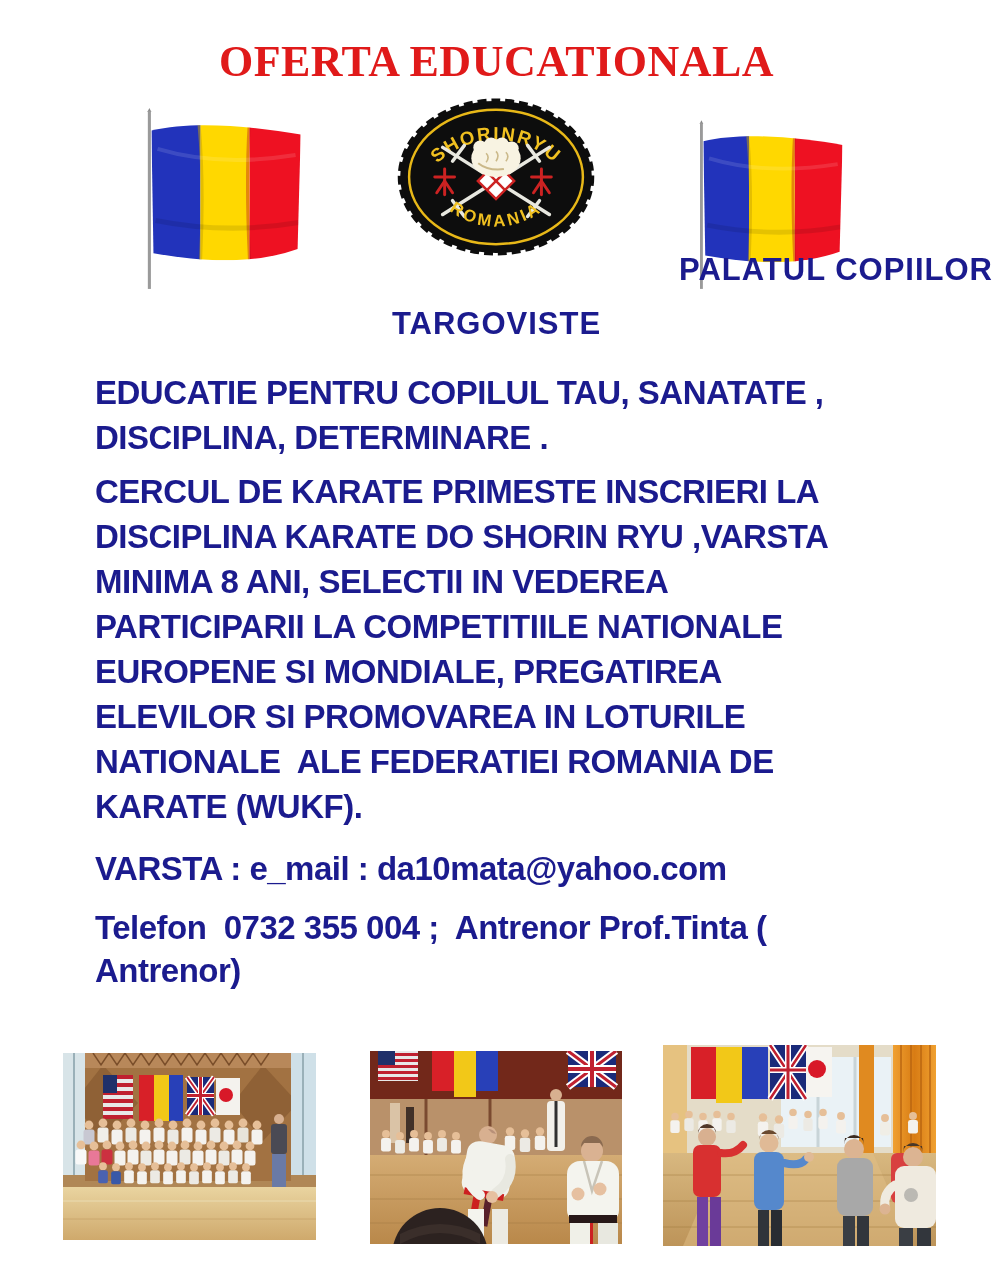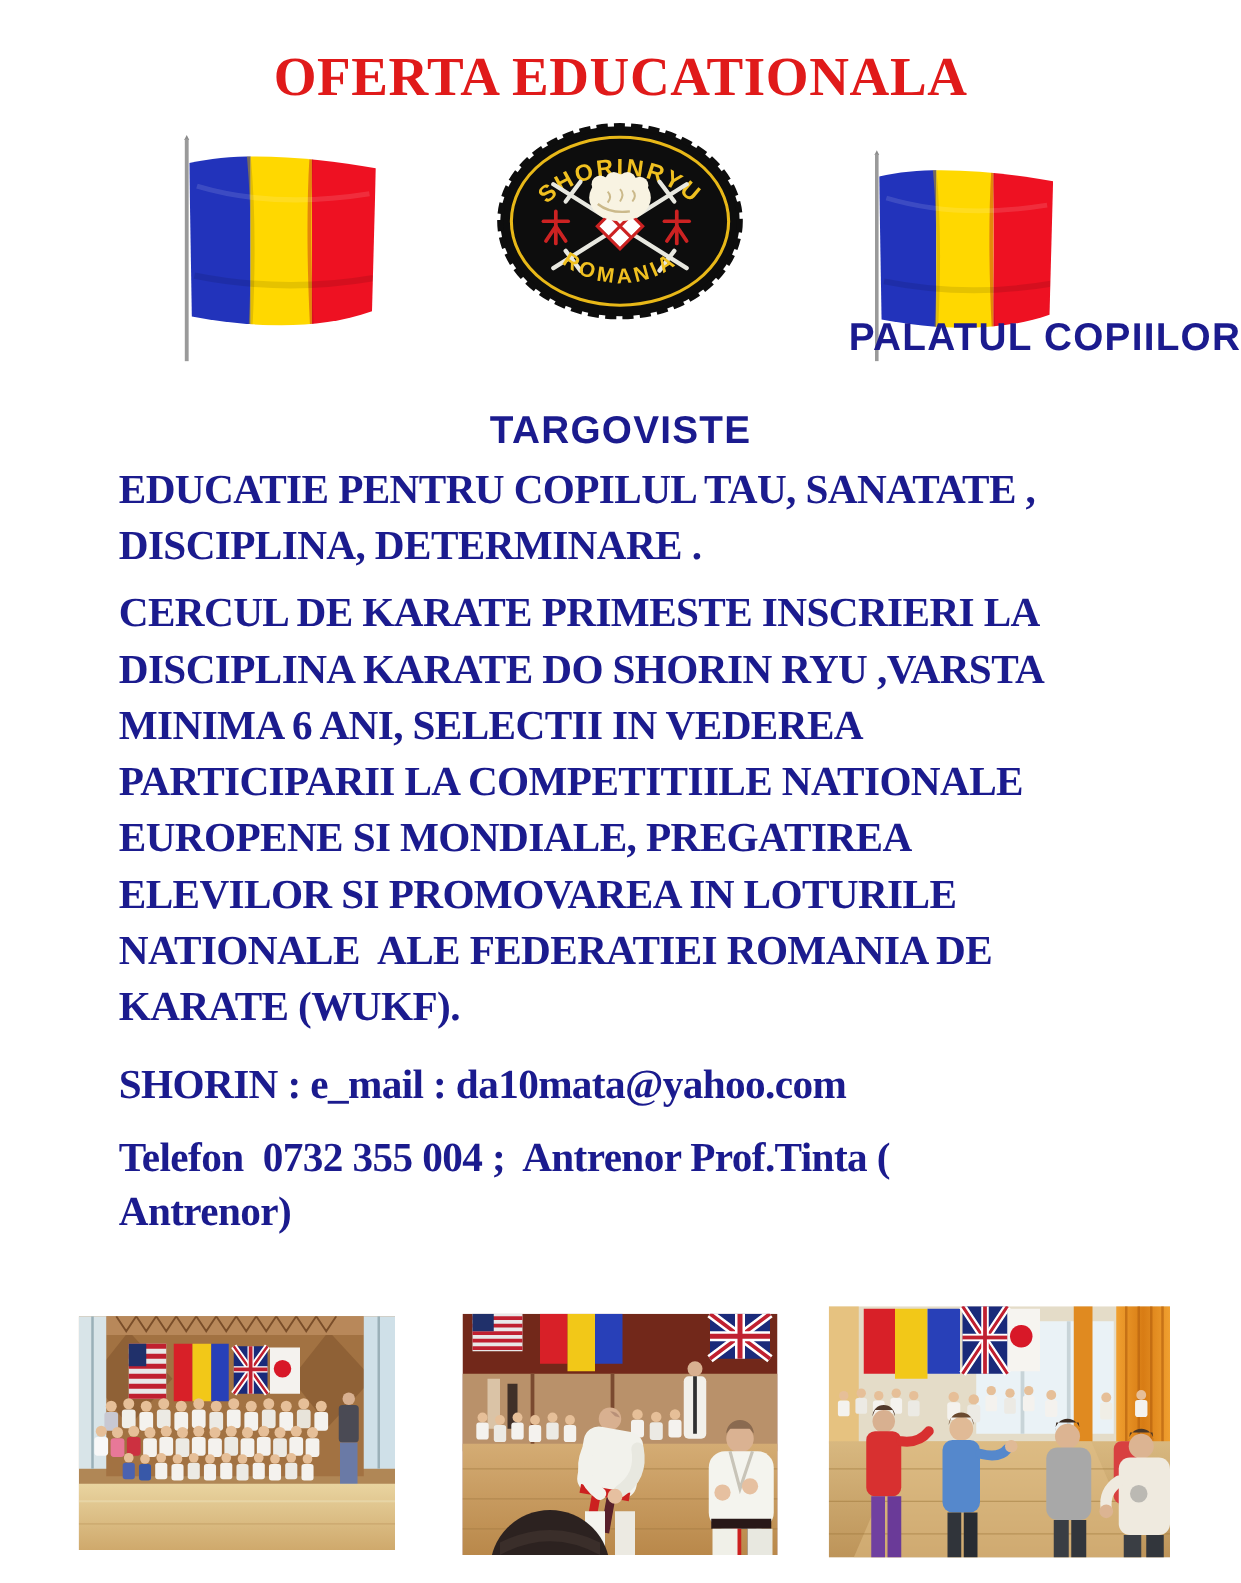--- a/index.html
+++ b/index.html
@@ -7,24 +7,24 @@
         font-family:"Liberation Sans",sans-serif;border-radius:25px;}
   .title{position:absolute;top:36px;left:0;width:100%;text-align:center;
          font-family:"Liberation Serif",serif;font-weight:bold;font-size:44px;
          color:var(--red,#e01a1a);letter-spacing:0.5px;}
   .flag-left{position:absolute;left:135px;top:108px;width:178px;height:184px;}
   .flag-right{position:absolute;left:690px;top:120px;width:162px;height:172px;}
   .logo{position:absolute;left:396px;top:98px;width:200px;height:158px;}
   .h1{position:absolute;top:252px;left:0;width:100%;text-align:right;
       color:var(--navy,#1b1b8e);font-weight:bold;font-size:31px;letter-spacing:1px;}
   .h2{position:absolute;top:306px;left:0;width:100%;text-align:center;
-      color:var(--navy,#1b1b8e);font-weight:bold;font-size:31px;letter-spacing:1px;margin-top:20px;}
+      color:var(--navy,#1b1b8e);font-weight:bold;font-size:31px;letter-spacing:1px;}
   .para{position:absolute;left:95px;color:var(--navy,#1b1b8e);font-weight:bold;
         font-size:33px;letter-spacing:-0.5px;}
-  .bl{white-space:pre;line-height:45px;font-family:Liberation Serif, serif;}
+  .bl{white-space:pre;line-height:45px;}
   .phone .bl{line-height:43px;}
   .photo{position:absolute;display:block;}
   #photo1{left:63px;top:1053px;width:253px;height:187px;}
   #photo2{left:370px;top:1051px;width:252px;height:193px;}
   #photo3{left:663px;top:1045px;width:273px;height:201px;}
 </style>
 </head>
 <body>
 
 <div class="page" style="--red: #e01a1a; --navy: #1b1b8e;">
@@ -112,30 +112,30 @@
   <div class="h2">TARGOVISTE</div>
 
   <div class="para" style="top:370px">
     <div class="bl">EDUCATIE PENTRU COPILUL TAU, SANATATE ,</div>
     <div class="bl">DISCIPLINA, DETERMINARE .</div>
   </div>
 
   <div class="para" style="top:469px">
     <div class="bl">CERCUL DE KARATE PRIMESTE INSCRIERI LA</div>
     <div class="bl">DISCIPLINA KARATE DO SHORIN RYU ,VARSTA</div>
-    <div class="bl">MINIMA 6 ANI, SELECTII IN VEDEREA</div>
+    <div class="bl">MINIMA 8 ANI, SELECTII IN VEDEREA</div>
     <div class="bl">PARTICIPARII LA COMPETITIILE NATIONALE</div>
     <div class="bl">EUROPENE SI MONDIALE, PREGATIREA</div>
     <div class="bl">ELEVILOR SI PROMOVAREA IN LOTURILE</div>
     <div class="bl">NATIONALE  ALE FEDERATIEI ROMANIA DE</div>
     <div class="bl">KARATE (WUKF).</div>
   </div>
 
   <div class="para" style="top:846px">
-    <div class="bl">SHORIN : e_mail : da10mata@yahoo.com</div>
+    <div class="bl">VARSTA : e_mail : da10mata@yahoo.com</div>
   </div>
 
   <div class="para phone" style="top:906px">
     <div class="bl">Telefon  0732 355 004 ;  Antrenor Prof.Tinta (</div>
     <div class="bl">Antrenor)</div>
   </div>
 
   <svg id="photo1" class="photo" viewBox="0 0 253 187">
     <defs>
       <g id="p">

